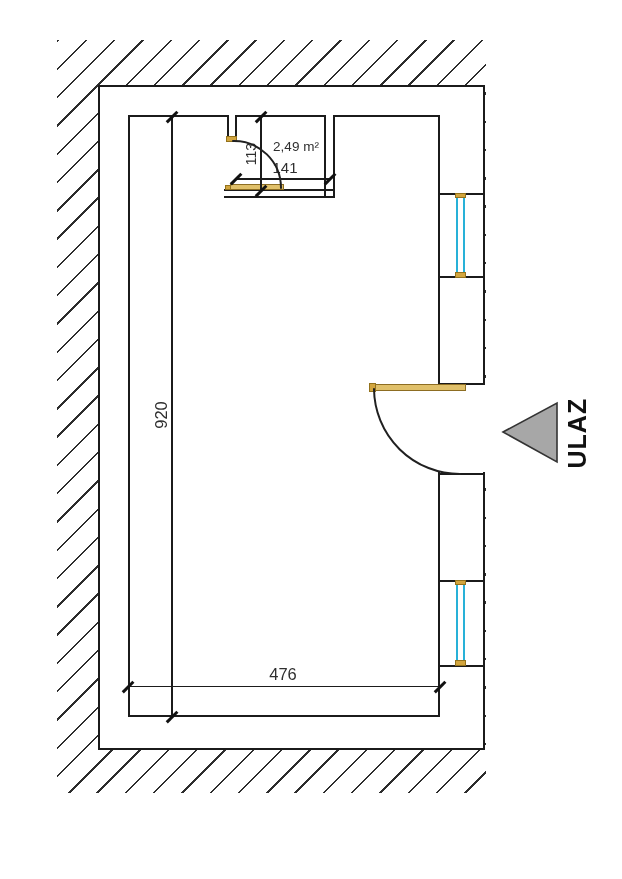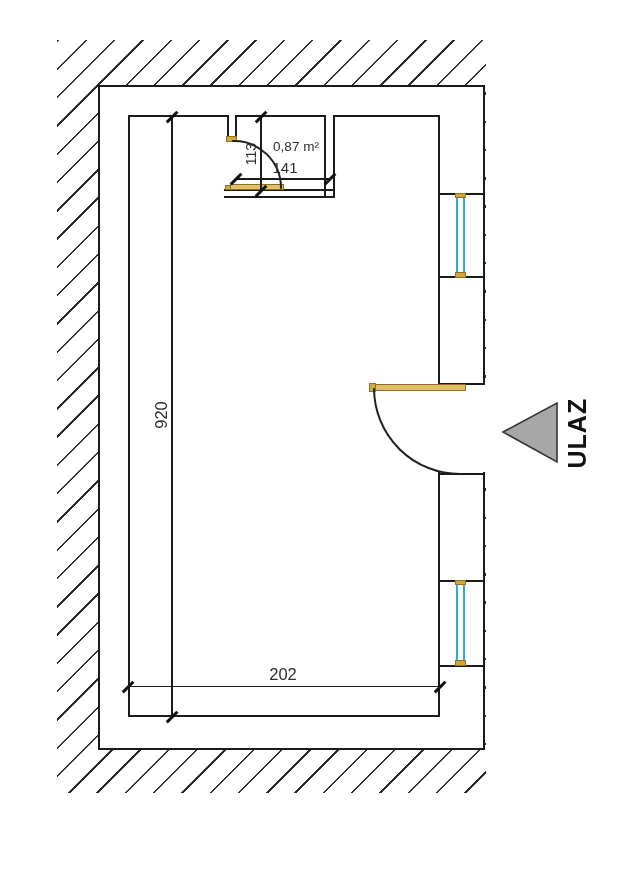--- a/index.html
+++ b/index.html
@@ -67,33 +67,33 @@
   <div class="cap" style="left:368.5px;top:383px;width:7px;height:9px;"></div>
 
   <div class="ln" style="left:171.3px;top:117px;width:1.7px;height:600px;"></div>
   <div class="tick" style="left:172px;top:117px;"></div>
   <div class="tick" style="left:172px;top:717px;"></div>
   <div class="dim rot" style="left:145px;top:406px;width:34px;height:18px;">920</div>
 
   <div class="ln" style="left:128px;top:685.6px;width:312px;height:1.7px;"></div>
   <div class="tick" style="left:128px;top:686.5px;"></div>
   <div class="tick" style="left:440px;top:686.5px;"></div>
-  <div class="dim" style="left:253px;top:666px;width:60px;">202</div>
+  <div class="dim" style="left:253px;top:666px;width:60px;">476</div>
 
   <div class="ln" style="left:260.3px;top:117px;width:1.7px;height:74px;"></div>
   <div class="tick" style="left:261px;top:117px;"></div>
   <div class="tick" style="left:261px;top:191px;"></div>
   <div class="dim rot" style="left:236px;top:146px;width:32px;height:16px;font-size:14px;">113</div>
 
   <div class="ln" style="left:236px;top:178.3px;width:94px;height:1.7px;"></div>
   <div class="tick" style="left:236px;top:179px;"></div>
   <div class="tick" style="left:330px;top:179px;"></div>
   <div class="dim" style="left:260px;top:160px;width:50px;font-size:15px;">141</div>
 
-  <div class="dim" style="left:265px;top:140px;width:62px;font-size:13.5px;">0,87 m²</div>
+  <div class="dim" style="left:265px;top:140px;width:62px;font-size:13.5px;">2,49 m²</div>
 
   <svg class="overlay" width="622" height="879" viewBox="0 0 622 879">
     <path d="M 233 141 A 47 47 0 0 1 281 188" fill="none" stroke="#202020" stroke-width="2" stroke-linecap="round"></path>
     <path d="M 374 389 A 86 86 0 0 0 460 474" fill="none" stroke="#202020" stroke-width="2" stroke-linecap="round"></path>
     <polygon points="503,432 557,403 557,462" fill="#a7a7a7" stroke="#333333" stroke-width="1.6"></polygon>
   </svg>
 
   <div class="entrance-label">ULAZ</div>
 
 </div>

